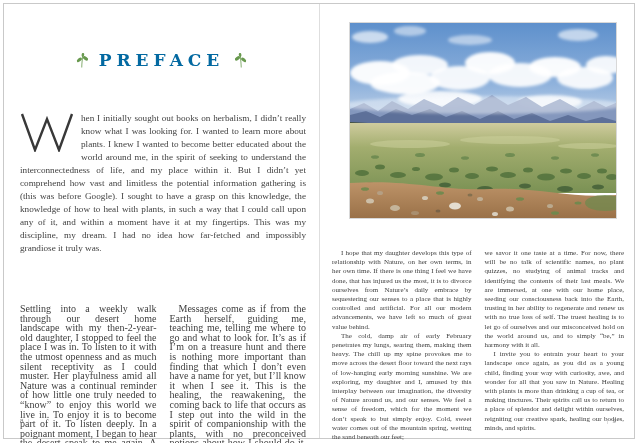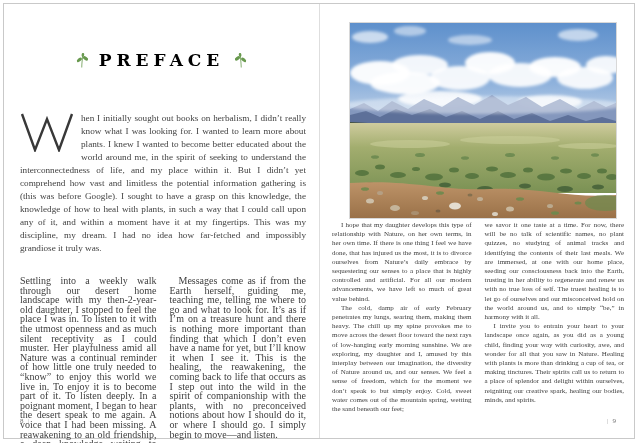--- a/index.html
+++ b/index.html
@@ -12,34 +12,34 @@
   .page { position:relative; width:50%; height:100%; box-sizing:border-box; }
   .page.right { border-left:1px solid #dedede; }
 
   
   .heading-row {
     position:absolute; top:46px; left:0; width:100%;
     display:flex; justify-content:center; align-items:center; gap:10px;
   }
   .heading-row h1 {
     margin:0; font-family:"DejaVu Serif", serif; font-weight:700;
-    font-size:17px; letter-spacing:5px; color:#000000;
+    font-size:17px; letter-spacing:5px; color:#0369a1;
   }
   .sprig svg { display:block; }
   .sprig.flip svg { transform:scaleX(-1); }
 
   .intro {
     position:absolute; top:108px; left:16px; width:286px;
     font-family:Liberation Serif, serif; font-size:9.2px; line-height:13px;
     color:#424242; text-align:justify;
   }
   .dropcap-svg { float:left; margin:1px 7px 0 0; }
   .sr { position:absolute; width:1px; height:1px; overflow:hidden; clip:rect(0 0 0 0); white-space:nowrap; }
 
-  .cols { position:absolute; display:flex; gap:13px; }
+  .cols { position:absolute; display:flex; gap:13px;margin-top:28px; }
   .page.left .cols { top:272px; left:16px; width:286px; }
   .col { flex:1; min-width:0; }
   .col p {
     margin:0; color:#3d3d3d; text-align:justify;
     font-size:10px; line-height:9.6px;
   }
   .page.right .col p { font-size:7px; line-height:9.2px; }
   .col p.indent { text-indent:9px; }
 
   .folio { position:absolute; bottom:13px; font-size:7px; color:#737373; }

